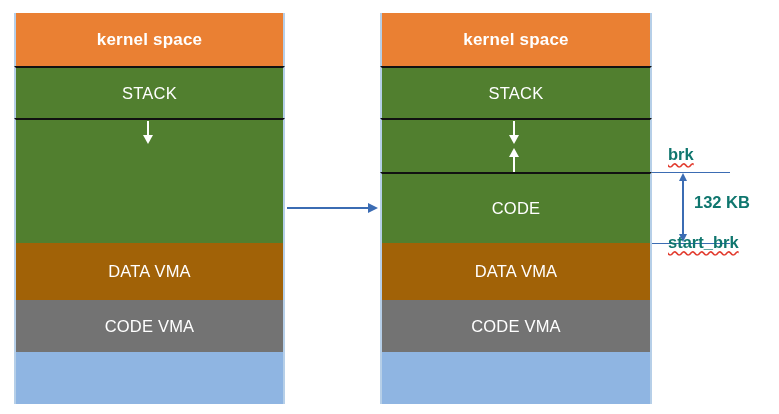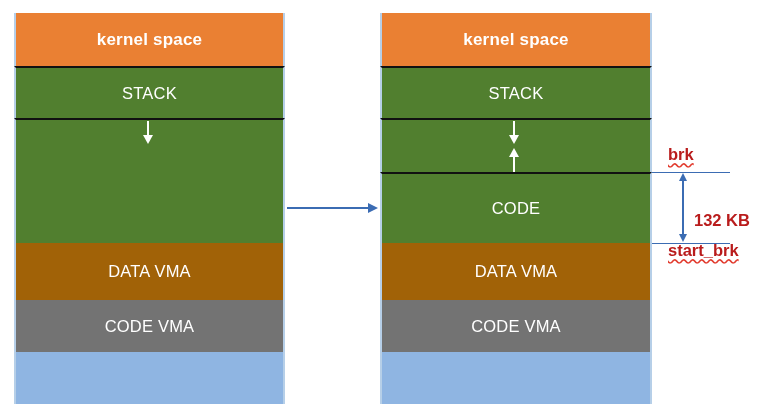--- a/index.html
+++ b/index.html
@@ -132,21 +132,21 @@
     top: -7px;
     border-bottom: 8px solid #3b6cb3;
   }
   .dimline::after {
     bottom: -7px;
     border-top: 8px solid #3b6cb3;
   }
 
   .annot {
     position: absolute;
-    color: #b91c1c;
+    color: #0f766e;
     font-weight: bold;
     font-size: 16.5px;
     white-space: nowrap;
     line-height: 1;
   }
   .annot.spell {
     text-decoration: underline wavy #e23b2e;
     text-decoration-skip-ink: none;
     text-underline-offset: 2px;
   }
@@ -198,17 +198,17 @@
   <div class="connector" style="left:287px; top:207px; width:82px;"></div>
 
   <div class="leader" style="left:652px; top:172px; width:78px;"></div>
 
   <div class="leader" style="left:652px; top:243px; width:78px;"></div>
 
   <div class="dimline" style="left:682px; top:180px; height:55px;"></div>
 
   <div class="annot spell" style="left:668px; top:146px;">brk</div>
 
-  <div class="annot plain" style="left:694px; top:212px;">132 KB</div>
-
-  <div class="annot spell" style="left:668px; top:242px;">start_brk</div>
+  <div class="annot plain" style="left:694px; top:194px;">132 KB</div>
+
+  <div class="annot spell" style="left:668px; top:234px;">start_brk</div>
 
 </div>
 
 </body></html>

